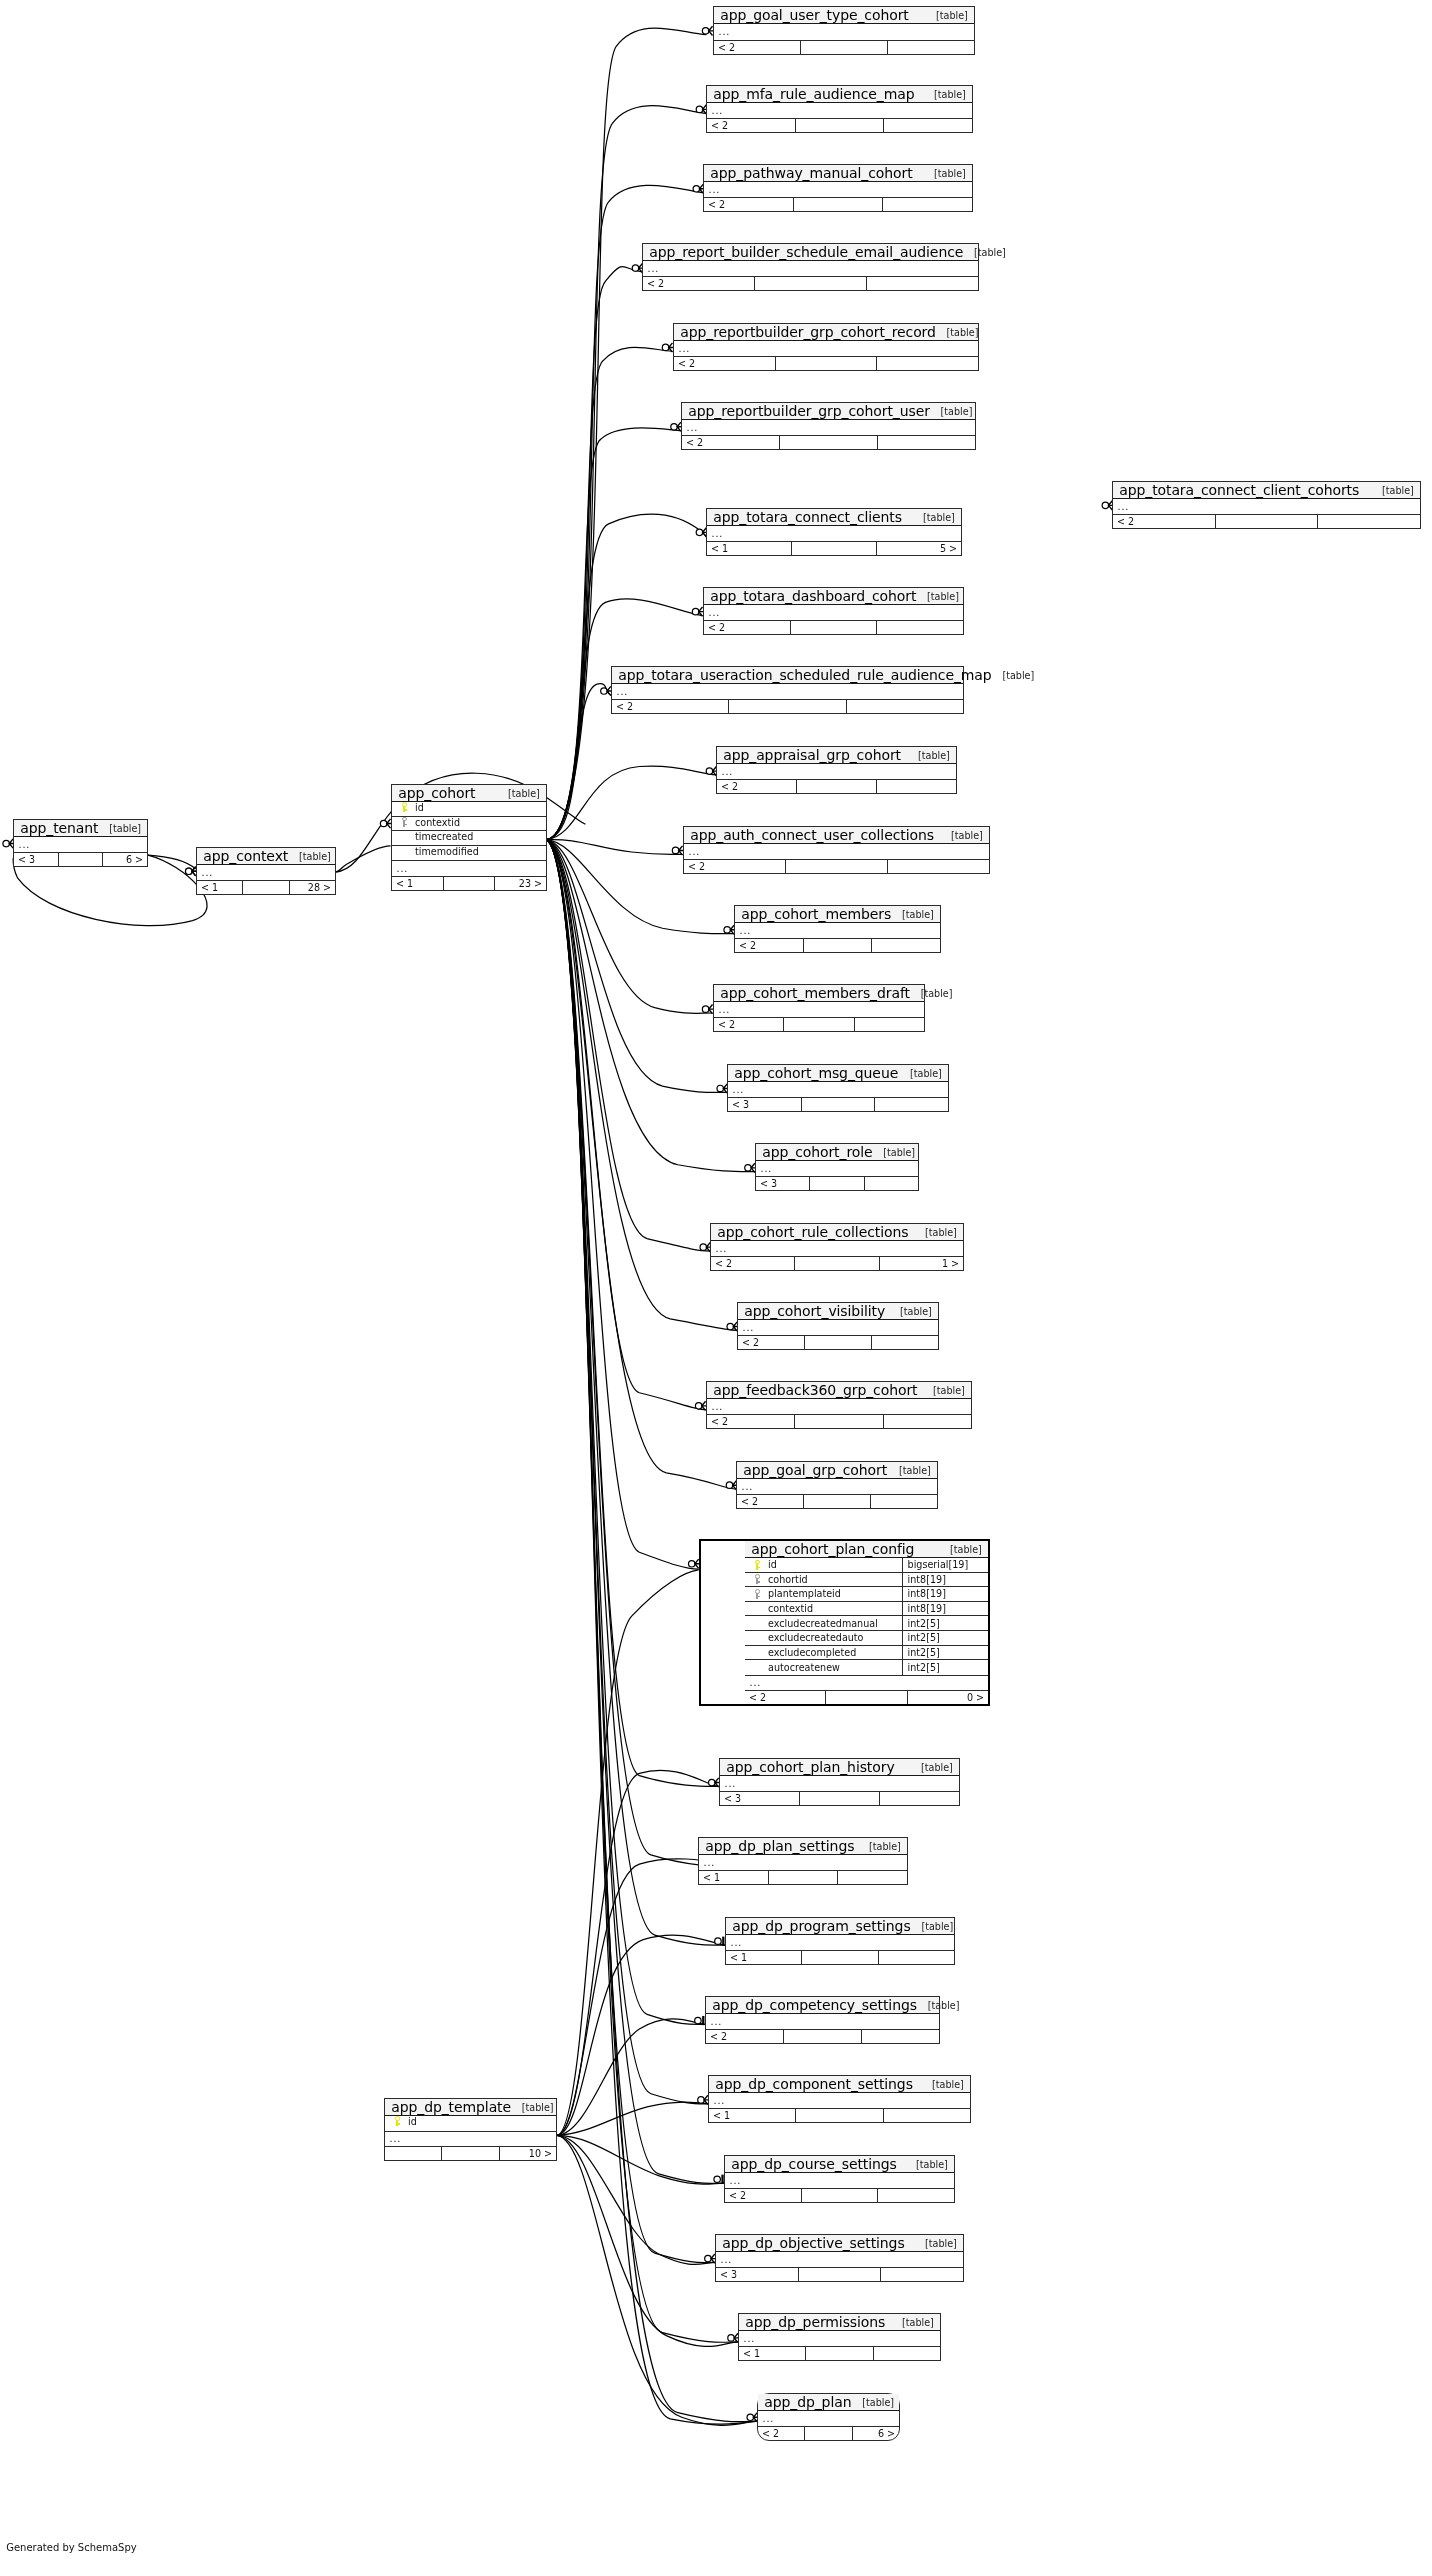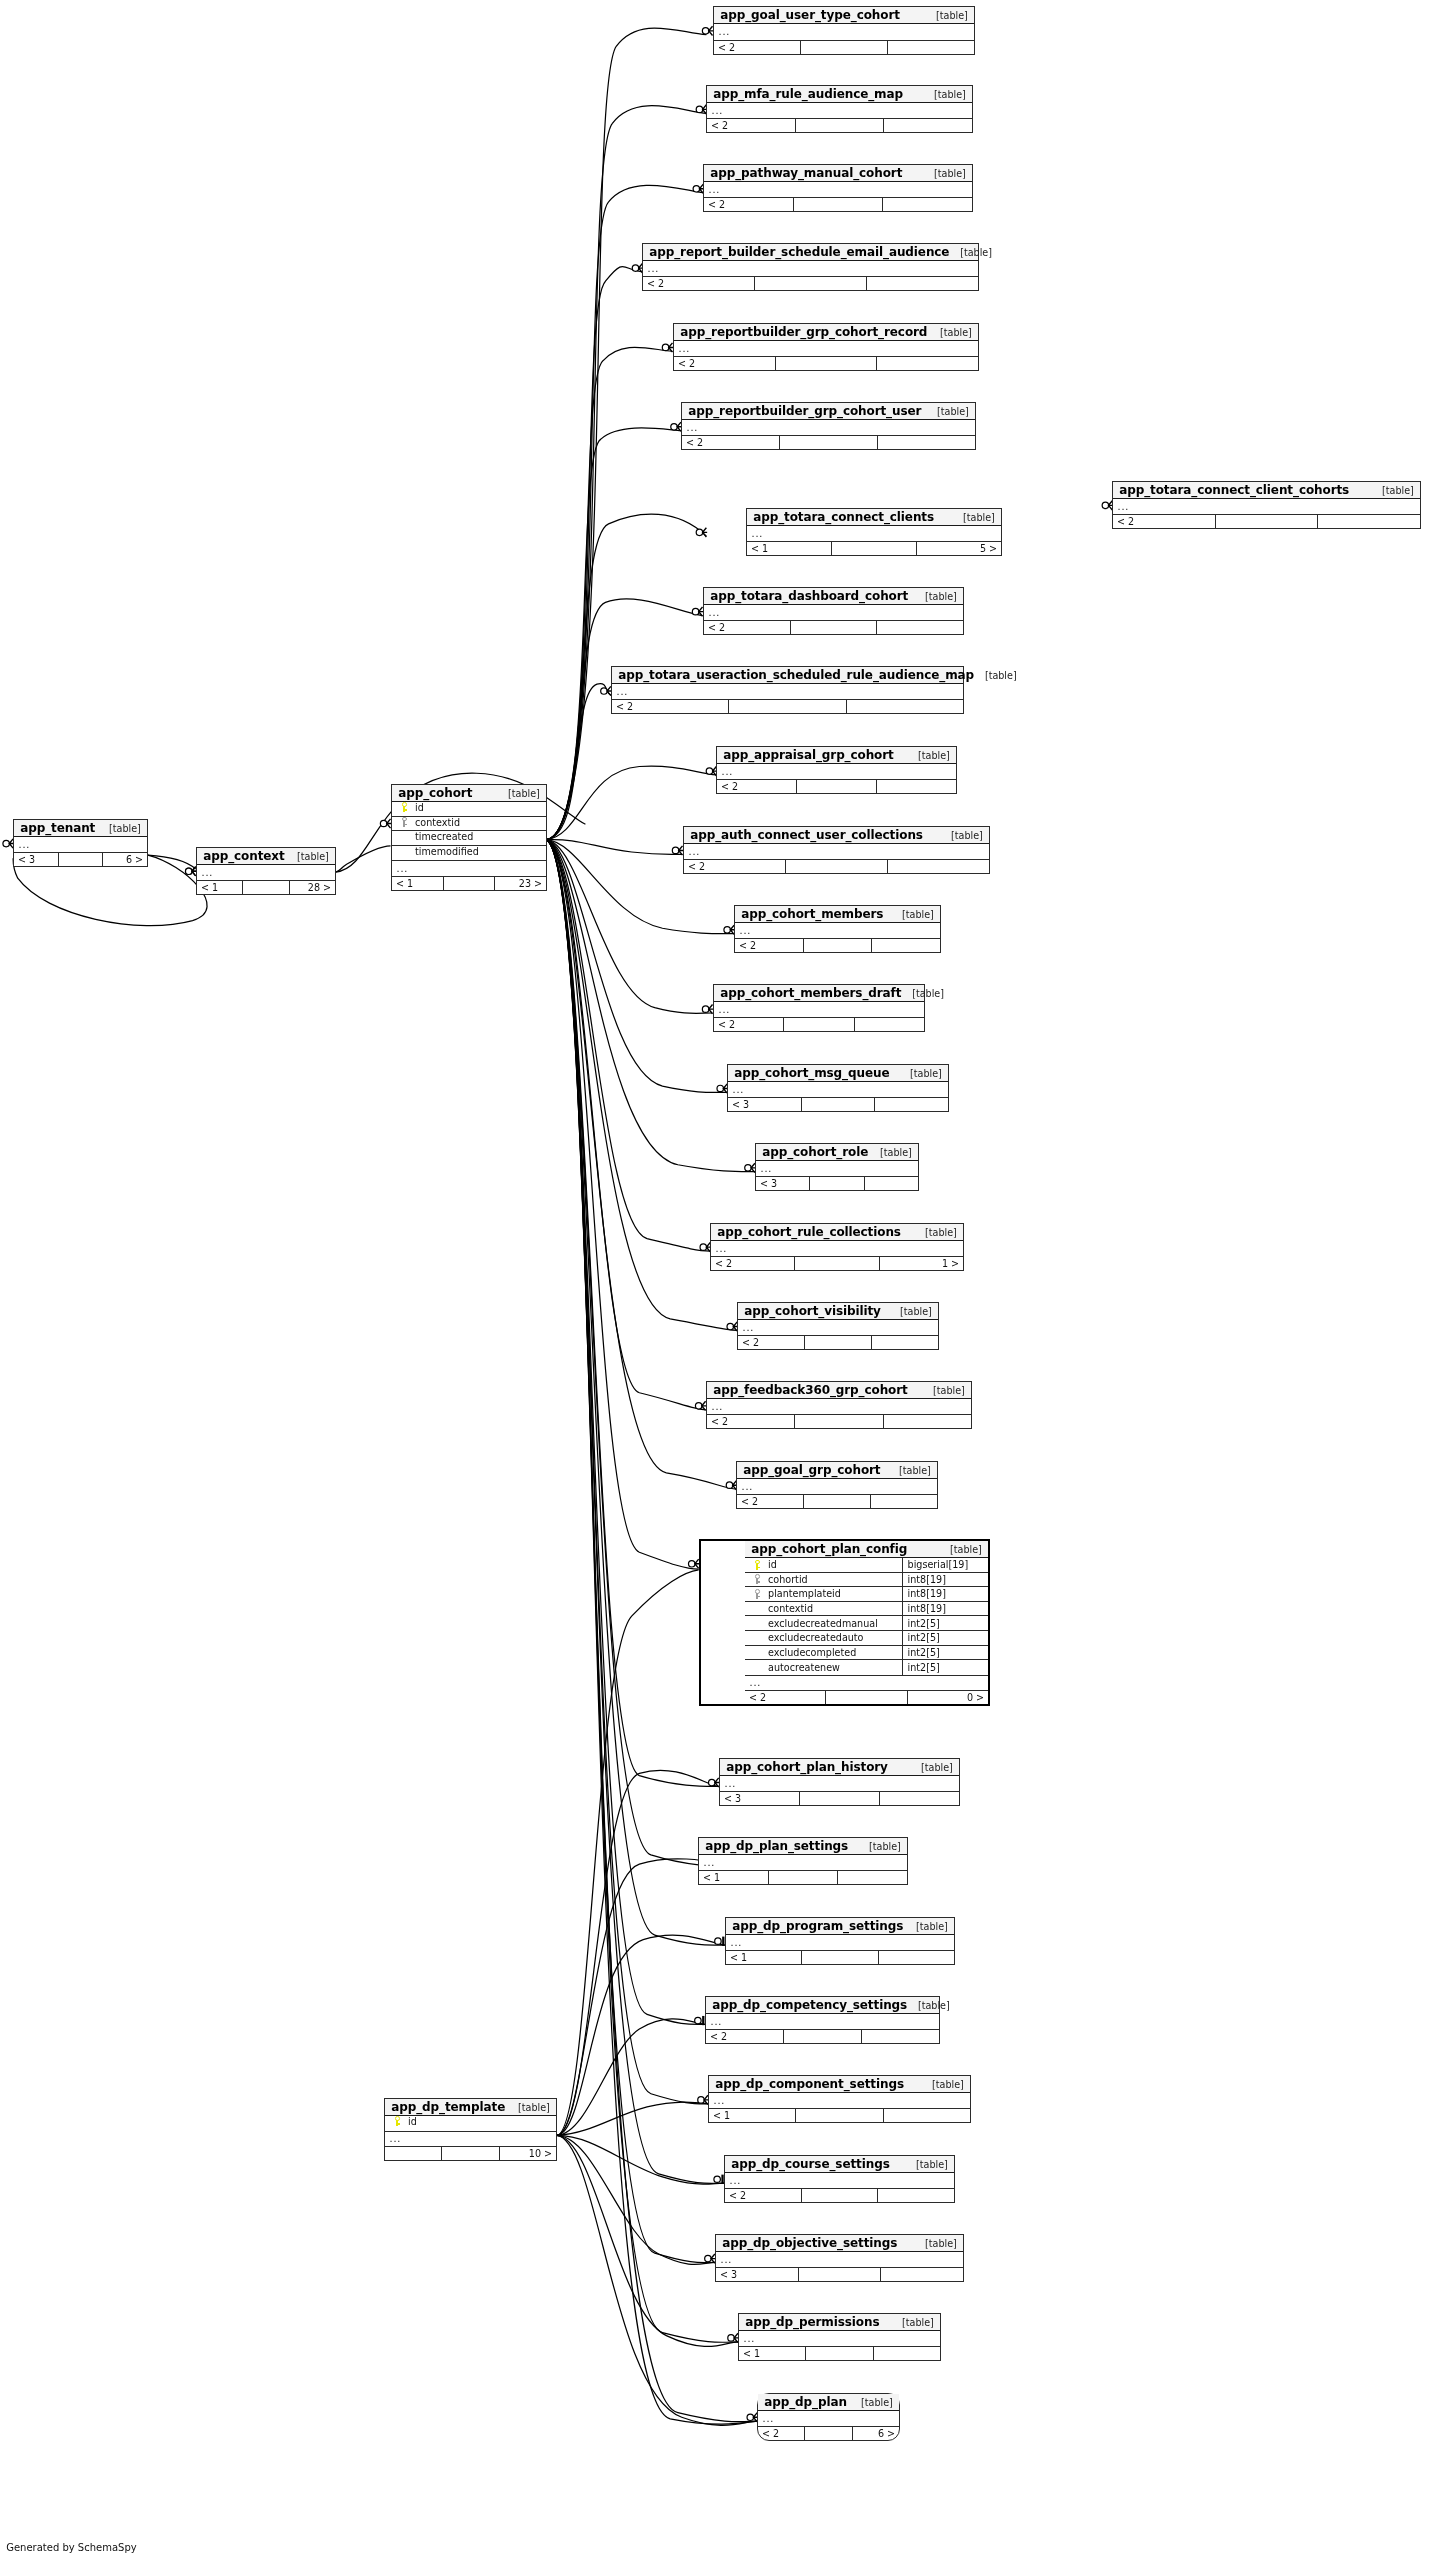--- a/index.html
+++ b/index.html
@@ -5,21 +5,21 @@
   html,body{margin:0;padding:0;background:#ffffff;}
   body{width:1432px;height:2576px;position:relative;font-family:"DejaVu Sans","Liberation Sans",sans-serif;overflow:hidden;}
   #canvas{position:absolute;left:0;top:0;width:1432px;height:2576px;}
   #edges{position:absolute;left:0;top:0;width:1432px;height:2576px;pointer-events:none;}
 
   .tbl{position:absolute;box-sizing:border-box;border:1.2px solid #2b2b2b;background:#ffffff;}
   .tbl.thick{border:2.3px solid #000000;}
   .tbl .hdr{display:flex;align-items:center;justify-content:space-between;
        background:#f4f4f4;border-bottom:1.9px solid #1a1a1a;box-sizing:border-box;
        padding:0 6.2px;height:17px;}
-  .tbl .hdr .nm{font-weight:bold;font-size:12px;color:#000;white-space:nowrap;letter-spacing:-0.1px;}
+  .tbl .hdr .nm{font-weight:normal;font-size:14px;color:#000;white-space:nowrap;letter-spacing:-0.1px;}
   .tbl .hdr .tg{font-size:9.6px;color:#1c1c1c;white-space:nowrap;padding-left:10.8px;}
   .tbl .rows{display:block;}
   .tbl .row{display:flex;align-items:flex-start;height:14.6px;box-sizing:border-box;
        border-bottom:0.8px solid #2b2b2b;padding:0 3.1px 0 4.6px;font-size:9.6px;color:#111;}
   .tbl .row:last-child{border-bottom:none;}
   .tbl .row .keycell{width:15.4px;flex:0 0 15.4px;display:flex;align-items:center;justify-content:center;}
   .tbl .row .cname{flex:1 1 auto;white-space:nowrap;padding-left:3.1px;}
   .tbl .row.withtype{padding:0;}
   .tbl .row.withtype .left{display:flex;align-items:center;flex:1 1 auto;height:100%;
        border-right:1.2px solid #2b2b2b;box-sizing:border-box;padding-left:4.6px;}
@@ -253,21 +253,21 @@
           <span class="nm">app_totara_connect_client_cohorts</span>
           <span class="tg">[table]</span>
         </div>
         <div class="ellipsis">...</div>
         <div class="foot">
           <span class="f">&lt; 2</span>
           <span class="f"></span>
           <span class="f r"></span>
         </div>
       </div>
-      <div class="tbl" style="left: 706px; top: 508px; width: 256px; margin-left: 40px;">
+      <div class="tbl" style="left: 706px; top: 508px; width: 256px;">
         <div class="hdr">
           <span class="nm">app_totara_connect_clients</span>
           <span class="tg">[table]</span>
         </div>
         <div class="ellipsis">...</div>
         <div class="foot">
           <span class="f">&lt; 1</span>
           <span class="f"></span>
           <span class="f r">5 &gt;</span>
         </div>

